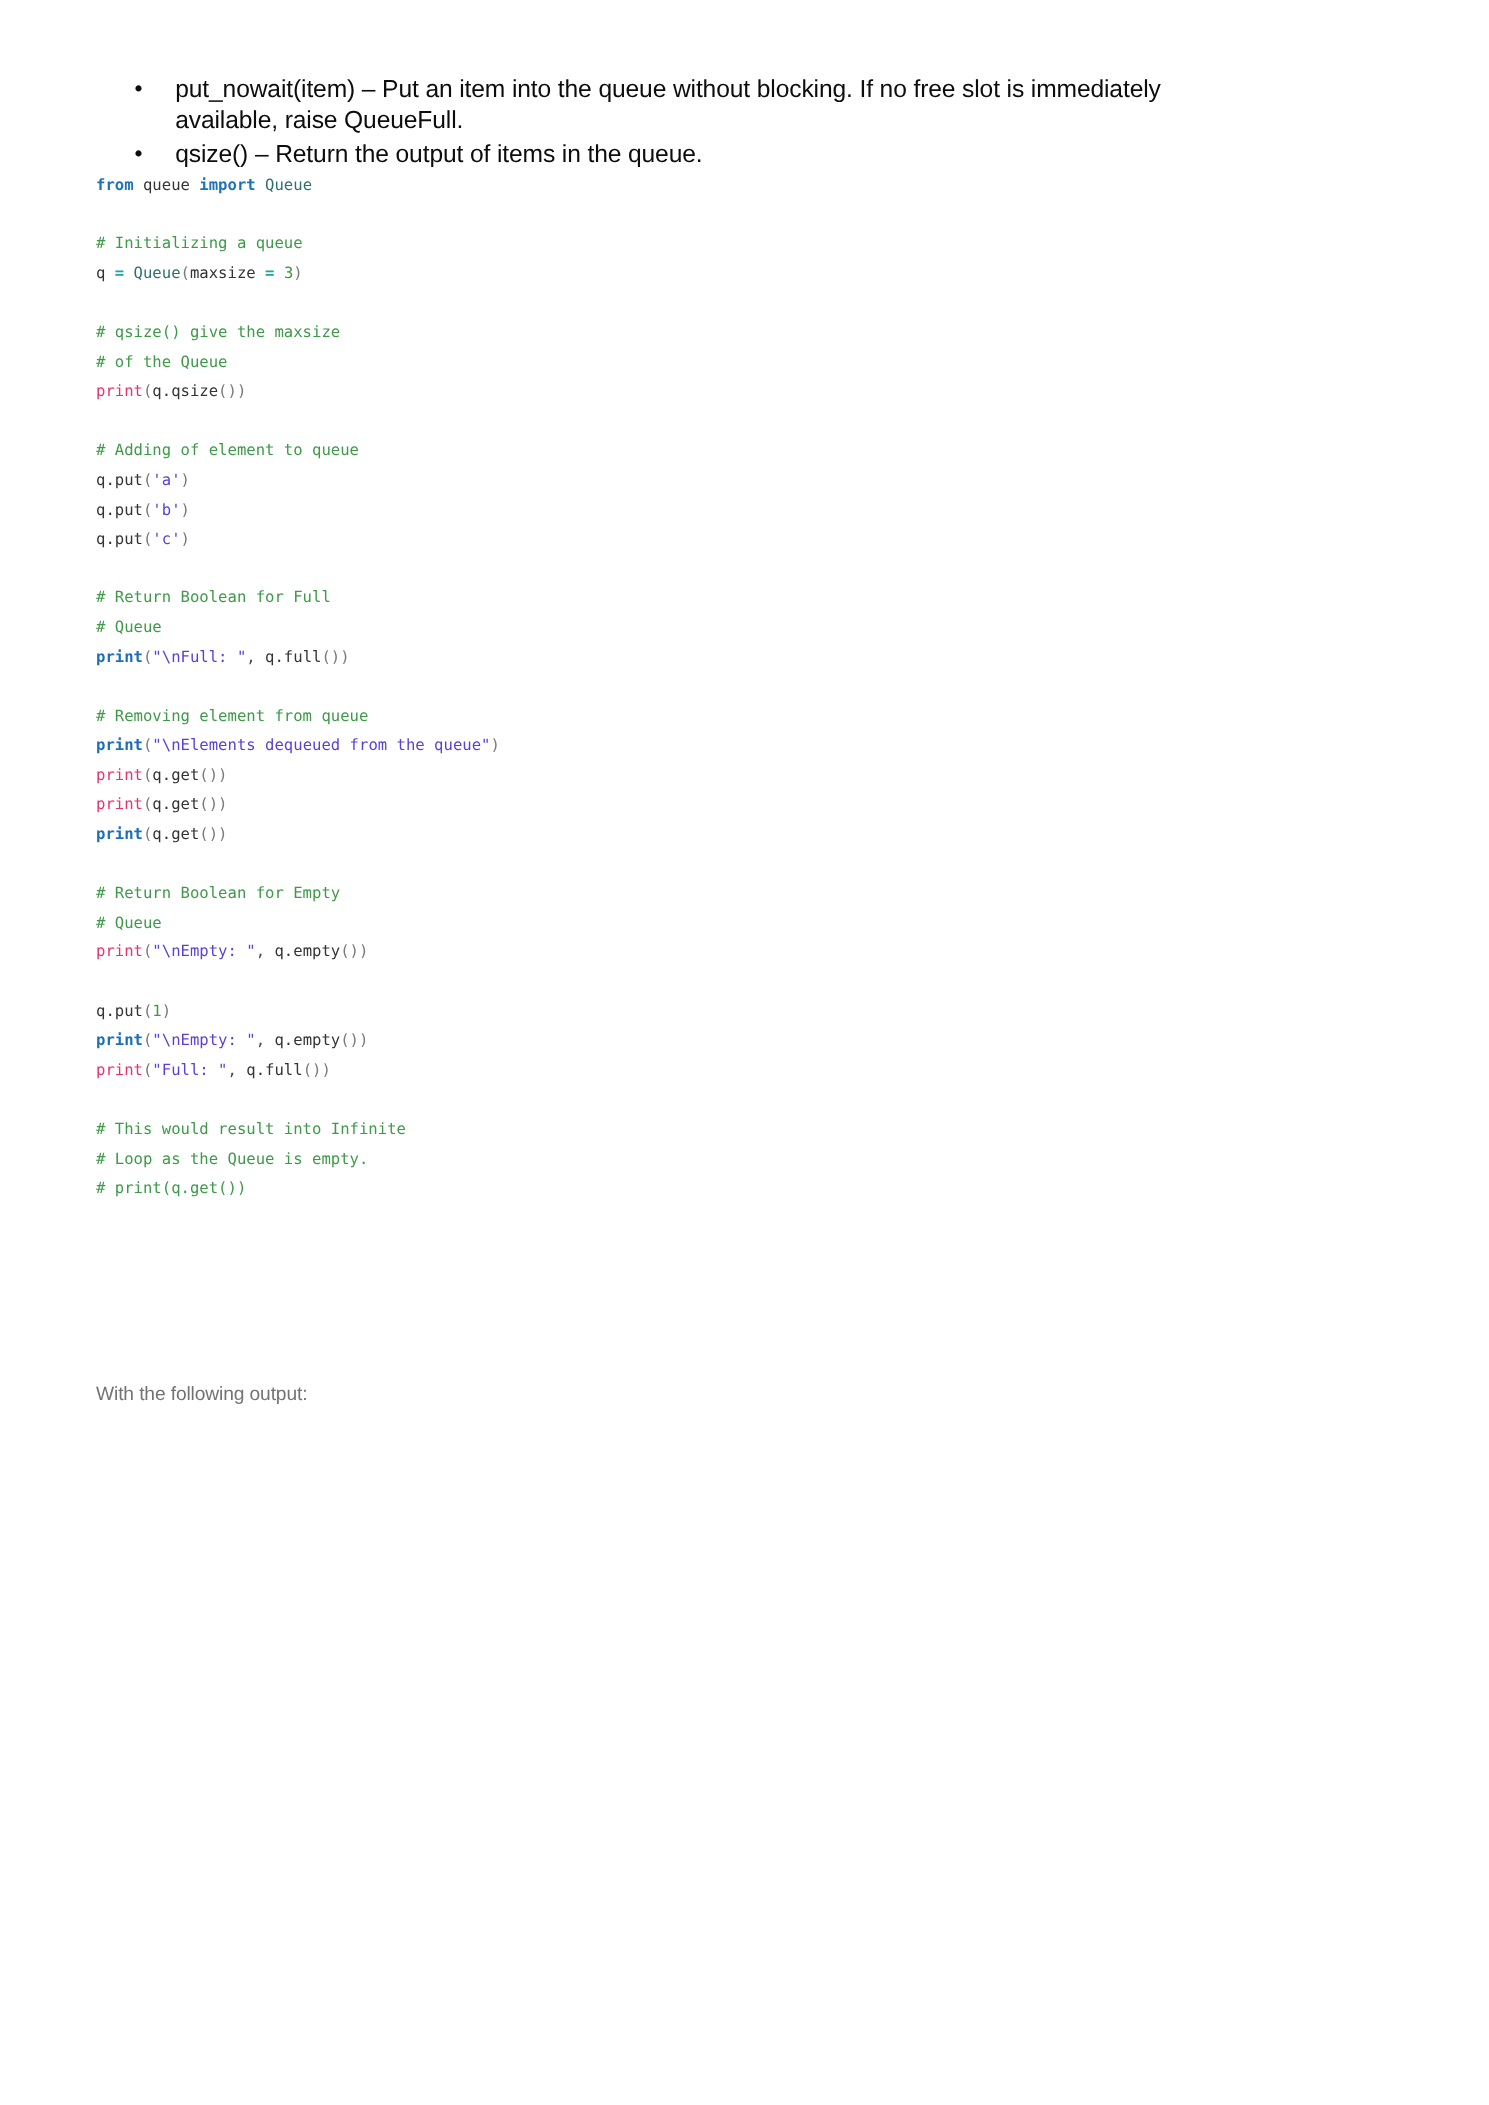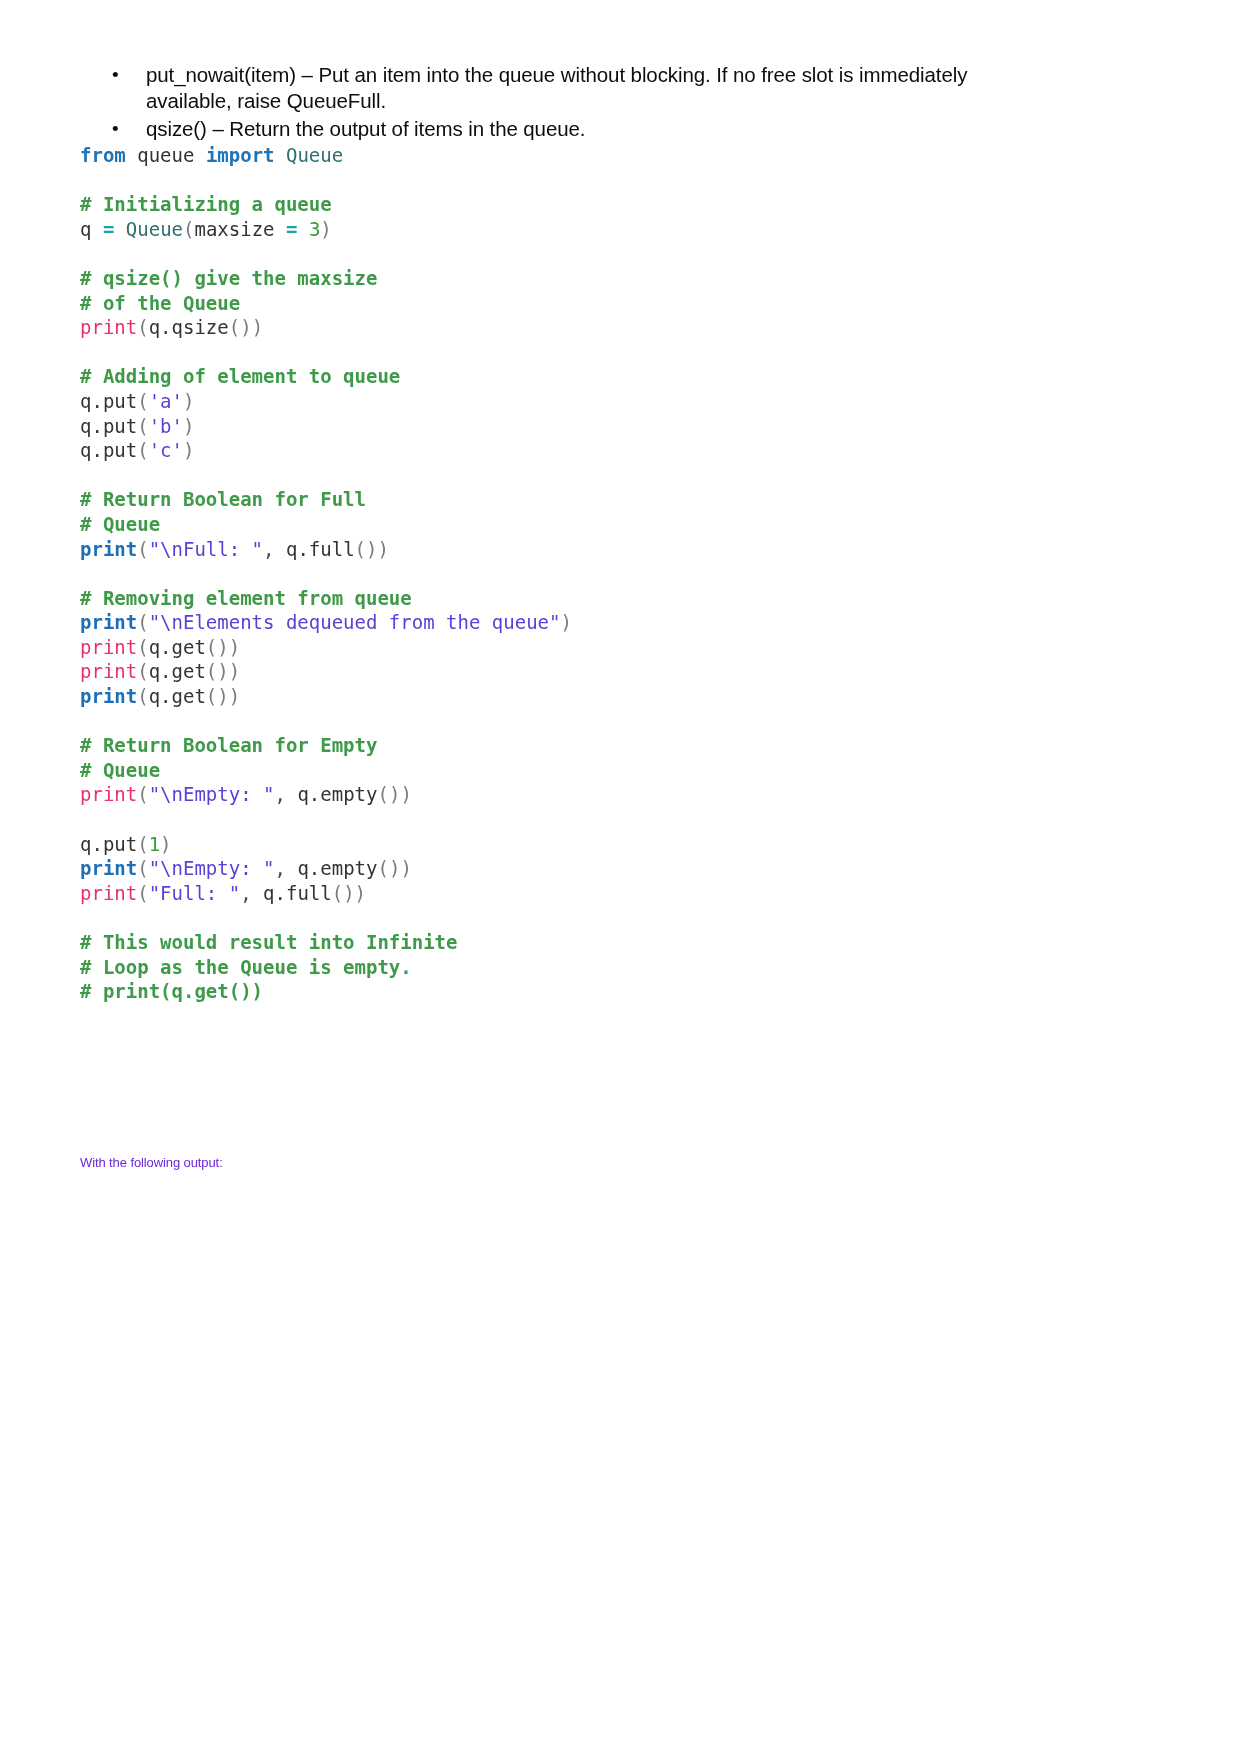--- a/index.html
+++ b/index.html
@@ -51,49 +51,49 @@
     font-size: 19px;
     line-height: 26px;
   }
 
   
   .code {
     position: absolute;
     left: 80px;
     top: 143px;
     font-family: "DejaVu Sans Mono", monospace;
-    font-size: 19px;
+    font-size: 13px;
     line-height: 24.6px;
     white-space: pre;
     color: #2f4f4f;
   }
   .code .line { height: 24.6px; }
   .code .blank { height: 24.6px; }
 
   
   .t-kw      { color: #1e74b8; font-weight: bold; }   
-  .t-com     { color: #3e9a49; font-weight: bold; }                      
+  .t-com     { color: #3e9a49; }                      
   .t-plain   { color: #333333; }                      
   .t-name    { color: #2f6f6f; }                      
   .t-op      { color: #1fa3a3; font-weight: bold; }   
   .t-num     { color: #3c9a3c; }                      
   .t-str     { color: #5b3fd6; }                      
   .t-fn-pink { color: #e8316f; }                      
   .t-fn-blue { color: #1e6fb8; font-weight: bold; }   
   .t-punc    { color: #4a4a4a; }
   .t-paren   { color: #7a7a7a; }
 
   
   .tail {
     position: absolute;
     left: 80px;
     top: 1150px;
-    font-size: 13px;
+    font-size: 16px;
     line-height: 26px;
-    color: #6d28d9;
+    color: #737373;
     letter-spacing: -0.1px;
   }
 </style>
 </head>
 <body>
 
 <div class="page">
 
   <ul class="bullets">
     <li class="bullet">

